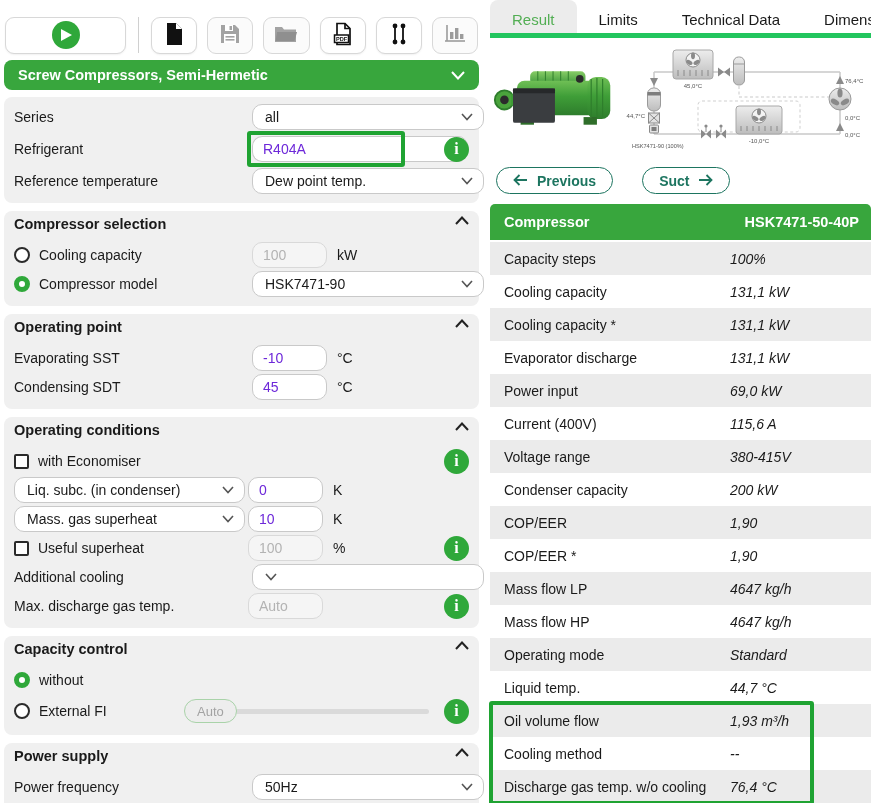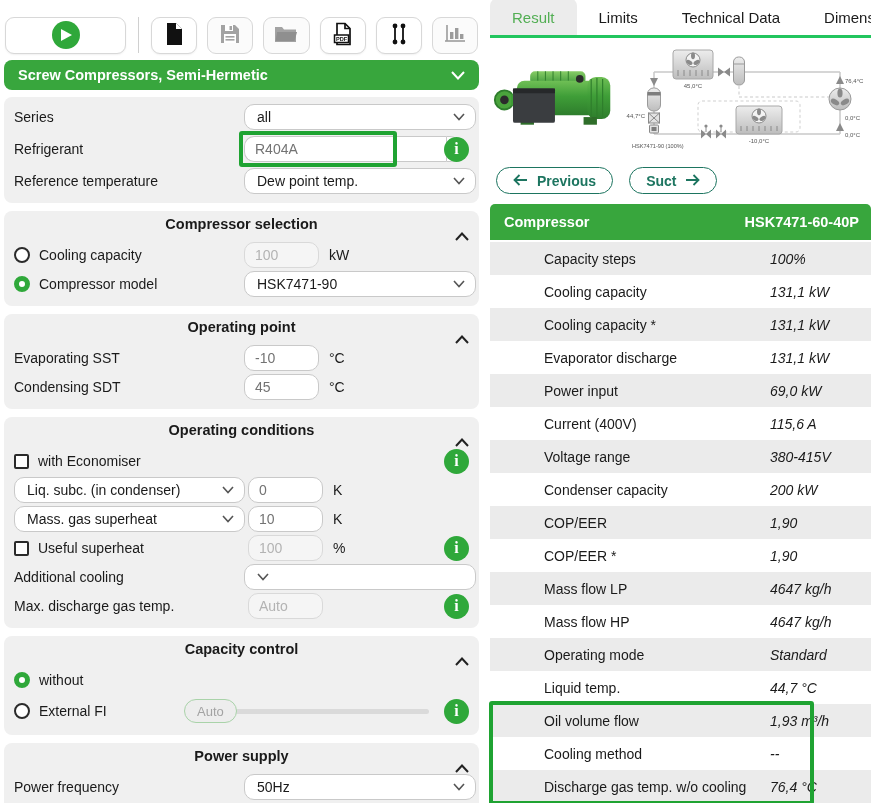--- a/index.html
+++ b/index.html
@@ -18,35 +18,35 @@
   .tb-divider { width:1px; height:36px; background:#d0d0d0; margin:0 2px; }
   .tool-btn { width:48px; height:37px; border:1px solid #d8d8d8; border-radius:9px; background:#fff;
               display:flex; align-items:center; justify-content:center; box-shadow:0 1px 2px rgba(0,0,0,.06); cursor:pointer; }
   .tool-btn.disabled { background:#fbfbfb; box-shadow:none; cursor:default; }
 
   .panel-header { height:30px; background:#38a63d; border-radius:8px; color:#fff; font-weight:bold; font-size:14.5px;
                   display:flex; align-items:center; padding:0 14px; margin:2px 1px 7px 1px; cursor:pointer; }
   .panel-header .chev { margin-left:auto; }
 
   .section { background:#f0f0f0; border-radius:8px; padding:5px 10px 7px 10px; margin:0 1px 8px 1px; position:relative; }
-  .sec-title-row { display:flex; align-items:center; height:24px; cursor:pointer;flex-direction:column; }
+  .sec-title-row { display:flex; align-items:flex-start; height:24px; cursor:pointer; }
   .sec-title { font-weight:bold; font-size:14.5px; }
   .sec-title-row .chev { margin-left:auto; }
 
   .form-row { display:flex; align-items:center; height:28px; margin:1px 0; position:relative; }
   .f-label { font-size:14px; }
-  .ctrl-col { position:absolute; left:230px; display:flex; align-items:center; }
+  .ctrl-col { position:absolute; left:238px; display:flex; align-items:center; }
 
   .select { background:#fff; border:1px solid #c9c9c9; border-radius:10px; height:26px; display:flex; align-items:center;
             padding:0 10px 0 12px; font-size:14px; cursor:pointer; }
   .select .sel-text { flex:1; white-space:nowrap; overflow:hidden; }
   .select.w232 { width:232px; }
   .select.w225 { width:231px;justify-content:space-between; }
   .input { height:26px; width:75px; border:1px solid #c9c9c9; border-radius:10px; padding:0 10px; font-size:14px;
-           font-family:"Liberation Sans",sans-serif; color:#737373; background:#fff; outline:none; }
+           font-family:"Liberation Sans",sans-serif; color:#6d28d9; background:#fff; outline:none; }
   .input.disabled { background:#f5f5f5; border-color:#d9d9d9; }
   .input::placeholder { color:#b3b3b3; }
   .unit { font-size:14px; margin-left:10px; }
 
   .combo { display:flex; align-items:center; width:196px; position:relative; }
   .combo .input { flex:1; width:auto; border-radius:10px 0 0 10px; border-right:none; }
   .combo .combo-chev { width:40px; height:26px; border:1px solid #c9c9c9; border-radius:0 10px 10px 0; background:#fff;
                        display:flex; align-items:center; justify-content:center; cursor:pointer; }
   .hl-box { position:absolute; border:4px solid #1fa332; border-radius:3px; pointer-events:none; z-index:5; }
   .hl-refrigerant { left:-5px; top:-5px; width:158px; height:36px; }
@@ -61,39 +61,39 @@
   .checkbox { width:15px; height:15px; border:2.5px solid #2b2b2b; border-radius:2px; background:#fff; flex:0 0 15px;
               margin-right:9px; cursor:pointer; }
 
   .slider-wrap { position:absolute; left:170px; right:40px; display:flex; align-items:center; height:26px; }
   .slider-pill { height:24px; border-radius:12px; border:1.5px solid #a9d3a9; background:#ededed; color:#a3a3a3;
                  font-size:13px; display:flex; align-items:center; padding:0 12px; z-index:2; cursor:grab; }
   .slider-track { flex:1; height:5px; background:#dadada; border-radius:3px; margin-left:-8px; cursor:pointer; }
 
   
   .right { flex:1; display:flex; flex-direction:column; padding-left:7px; min-width:0; }
-  .tabs { height:45px; display:flex; align-items:center; border-bottom:3px solid #22c55e; white-space:nowrap; overflow:hidden; }
+  .tabs { height:45px; display:flex; align-items:flex-start; border-bottom:5px solid #22c55e; white-space:nowrap; overflow:hidden; }
   .tab { height:39px; display:flex; align-items:center; padding:0 22px; font-size:15px; color:#1a1a1a; cursor:pointer; flex:0 0 auto; }
   .tab.active { background:#ececec; border-radius:8px 8px 0 0; color:#52ae53; }
 
   .media { height:118px; margin-top:4px; display:flex; align-items:flex-start; }
   .product { width:128px; padding:8px 0 0 2px; }
   .diagram { flex:1; }
 
-  .nav-row { display:flex; gap:16px; margin:7px 0 9px 6px; }
+  .nav-row { display:flex; gap:29px; margin:7px 0 9px 6px; }
   .nav-btn { height:27px; border-radius:14px; border:1.6px solid #1d7560; background:#fff; color:#1d7560;
              font-weight:bold; font-size:14px; font-family:"Liberation Sans",sans-serif; display:flex; align-items:center; gap:9px;
              padding:0 16px; cursor:pointer; }
 
   .rtable { position:relative; margin-top:1px; }
   .rt-header { height:36px; background:#38a63d; border-radius:5px 5px 0 0; color:#fff; font-weight:bold; font-size:14.5px;
                display:flex; align-items:center; padding:0 12px 0 14px; margin-bottom:2px; }
   .rt-header .rt-model { margin-left:auto; }
   .rt-rows { position:relative; }
-  .rt-row { height:33px; display:flex; align-items:center; font-size:14px;padding-left:40px; }
+  .rt-row { height:33px; display:flex; align-items:center; font-size:14px; }
   .rt-row:nth-child(odd) { background:#ebebeb; }
   .rt-label { padding-left:14px; flex:0 0 240px; }
   .rt-value { padding-left:0;font-style:italic; }
   .hl-table { left:-1px; top:459px; width:325px; height:104px; }
 
   .chev svg, .combo-chev svg { display:block; }
 </style>
 </head>
 <body>
 
@@ -575,21 +575,21 @@
         <span>Suct</span>
         <span><svg width="15" height="12" viewBox="0 0 15 12">
               <path d="M8.5 1 L13.5 6 L8.5 11 M13.5 6 H1" fill="none" stroke="#1d7560" stroke-width="1.8"></path>
             </svg></span>
       </button>
     </div>
 
     <div class="rtable">
       <div class="rt-header">
         <span>Compressor</span>
-        <span class="rt-model">HSK7471-60-40P</span>
+        <span class="rt-model">HSK7471-50-40P</span>
       </div>
       <div class="rt-rows">
         <div class="rt-row">
             <span class="rt-label">Capacity steps</span>
             <span class="rt-value">100%</span>
           </div>
         <div class="rt-row">
             <span class="rt-label">Cooling capacity</span>
             <span class="rt-value">131,1 kW</span>
           </div>

